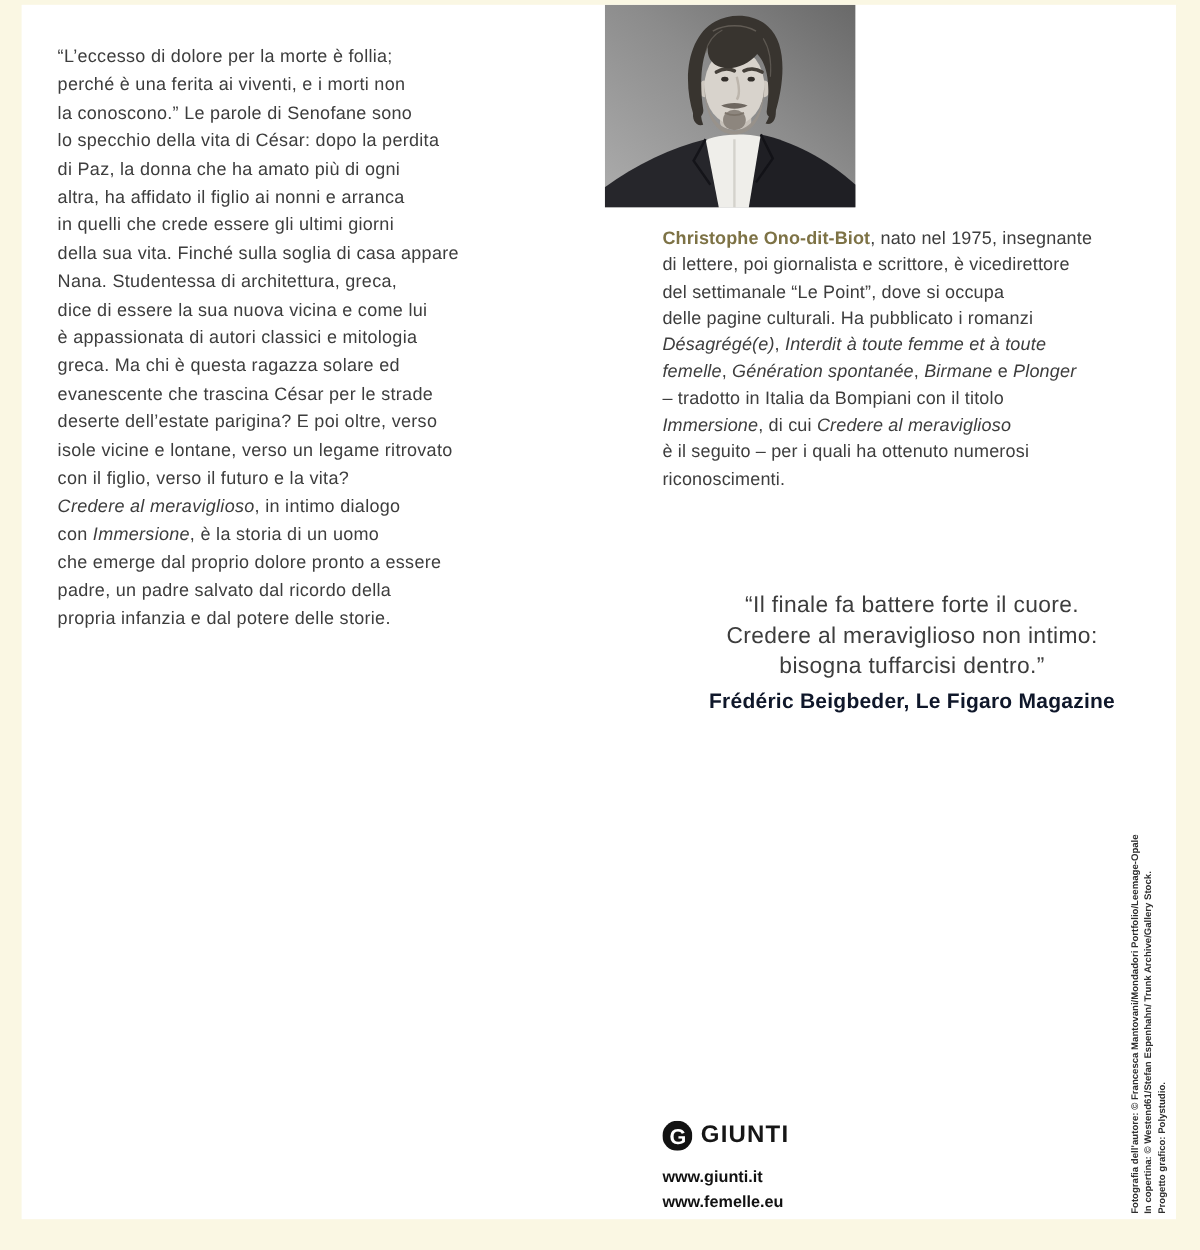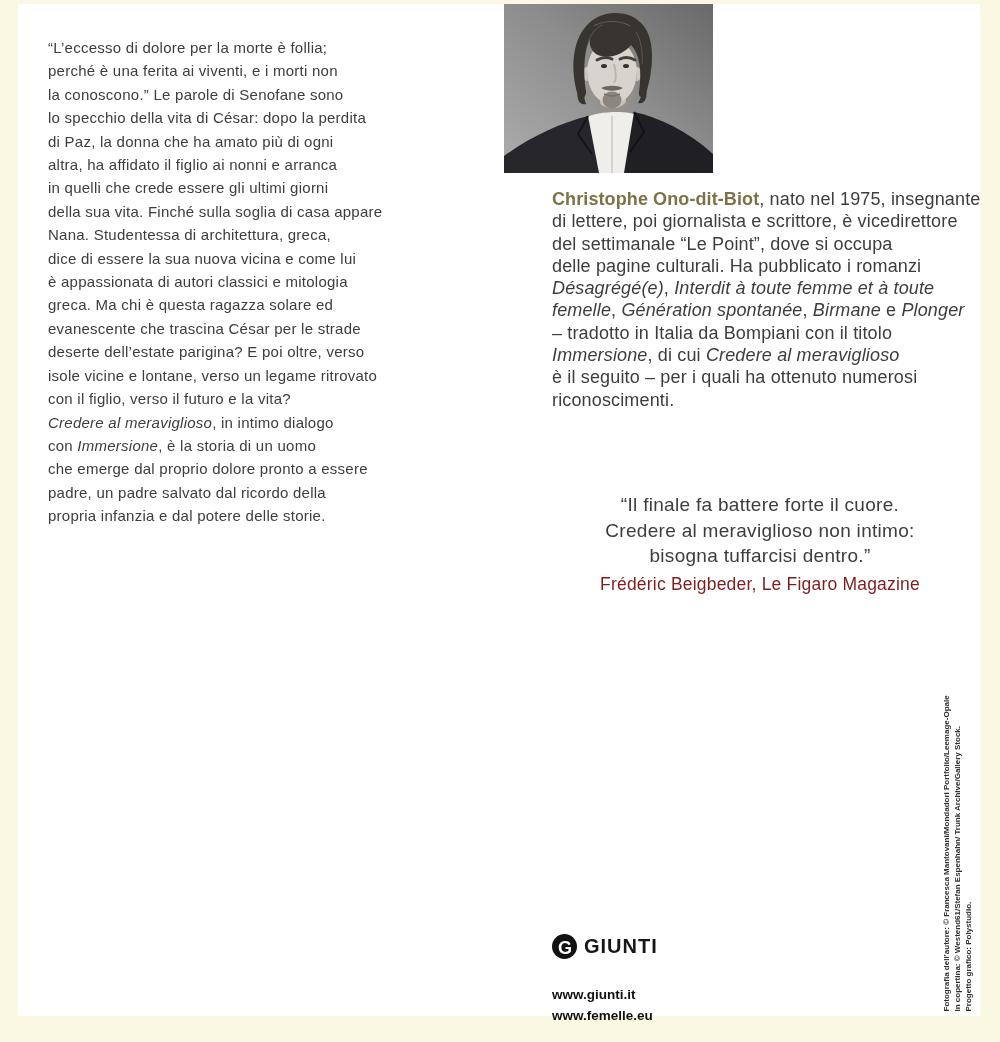--- a/index.html
+++ b/index.html
@@ -24,54 +24,54 @@
   .synopsis{
     position:absolute;
     left:48px;top:36px;width:445px;
     font-size:15px;line-height:23.4px;
     letter-spacing:.25px;
     white-space:nowrap;
   }
   .bio{
     position:absolute;
     left:552px;top:188px;width:410px;
-    font-size:18px;line-height:22.3px;
+    font-size:15px;line-height:22.3px;
     letter-spacing:.15px;
     white-space:nowrap;
   }
   .quote{
     position:absolute;
     left:545px;top:468px;width:430px;
     text-align:center;
     font-size:19px;line-height:25.6px;
     letter-spacing:.3px;
     white-space:nowrap;
     margin-top:24px;
   }
   .quote-attr{
     margin-top:3px;
-    font-weight:normal;
+    font-weight:bold;
     font-size:17.5px;
-    color:#7f1d1d;
+    color:#0f172a;
     letter-spacing:.2px;
   }
   .seg-i{font-style:italic;}
   .seg-b{font-weight:bold;color:#7d7245;letter-spacing:.1px;}
   .publisher{
     position:absolute;
     left:552px;top:934px;
   }
   .logo-row{
     display:flex;align-items:center;gap:7px;
   }
   .logo-text{
     font-weight:bold;font-size:20px;color:#161616;letter-spacing:1px;text-align:right;
   }
   .websites{
-    margin-top:25px;
+    margin-top:11px;
     font-weight:bold;font-size:13.5px;line-height:21px;color:#111111;
   }
   .credits{
     position:absolute;
     left:787px;top:825px;width:340px;height:33px;
     transform:rotate(-90deg);
     font-weight:bold;font-size:8px;line-height:11px;
     color:#2e2e2e;
     white-space:nowrap;
   }

